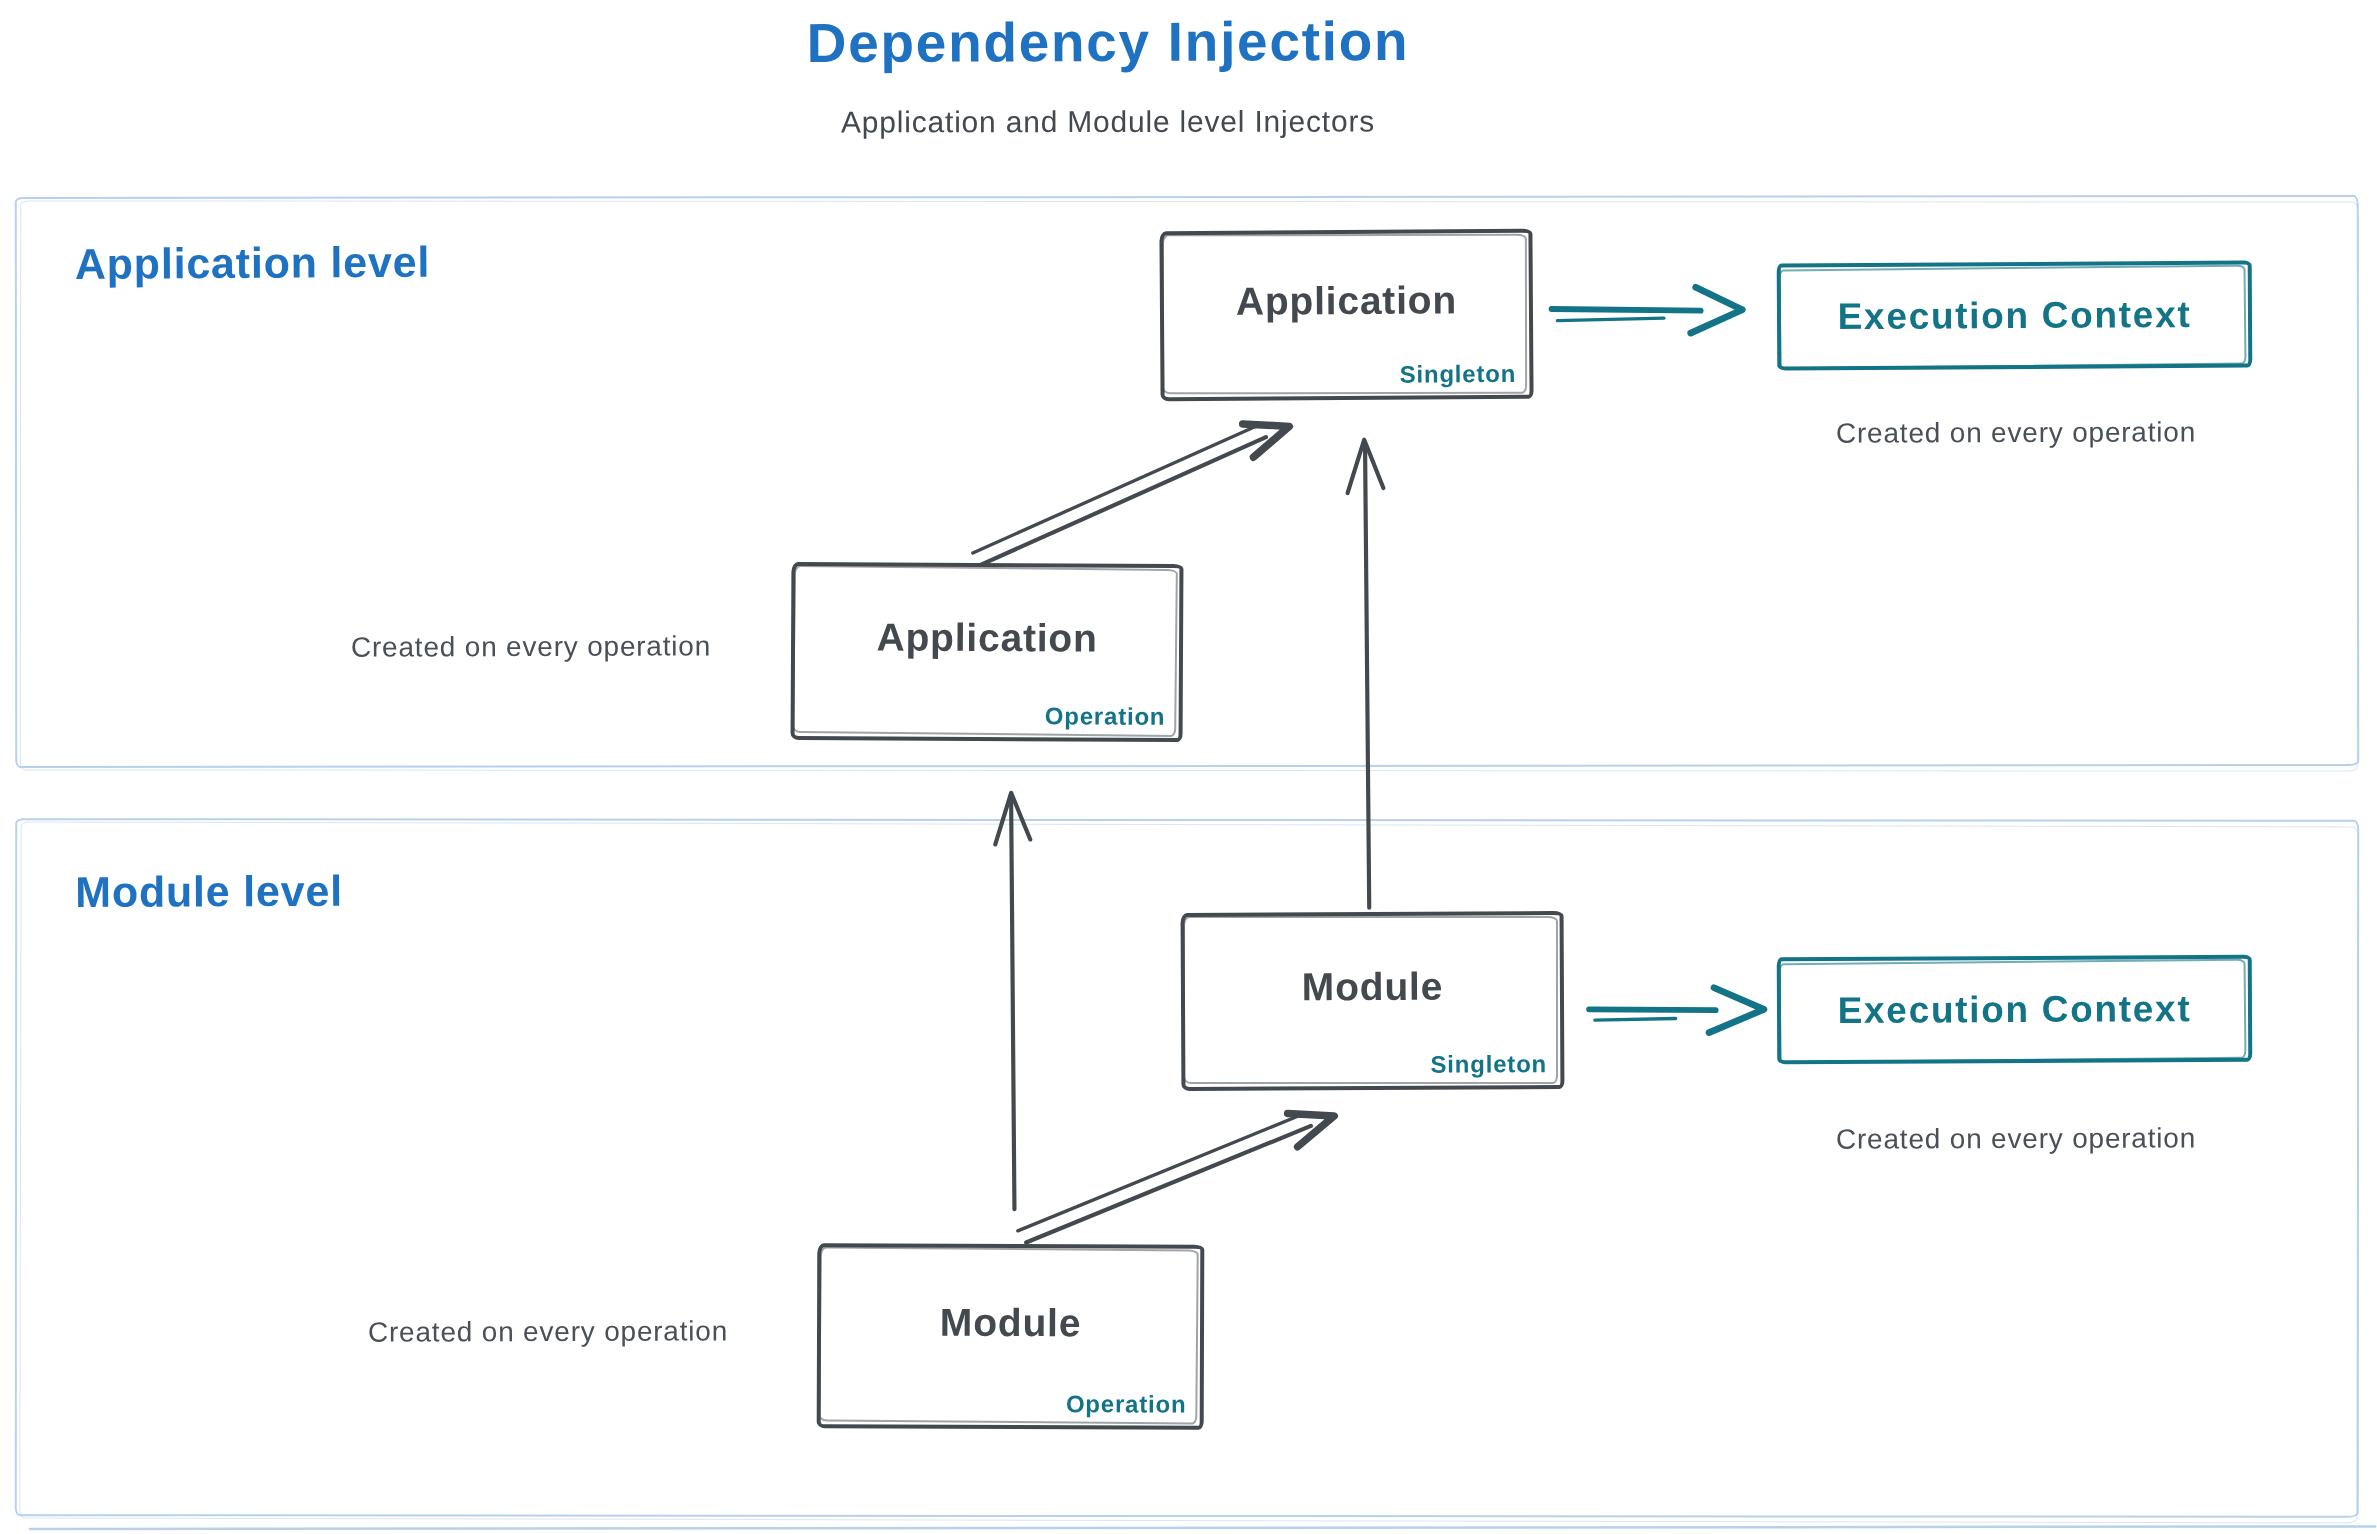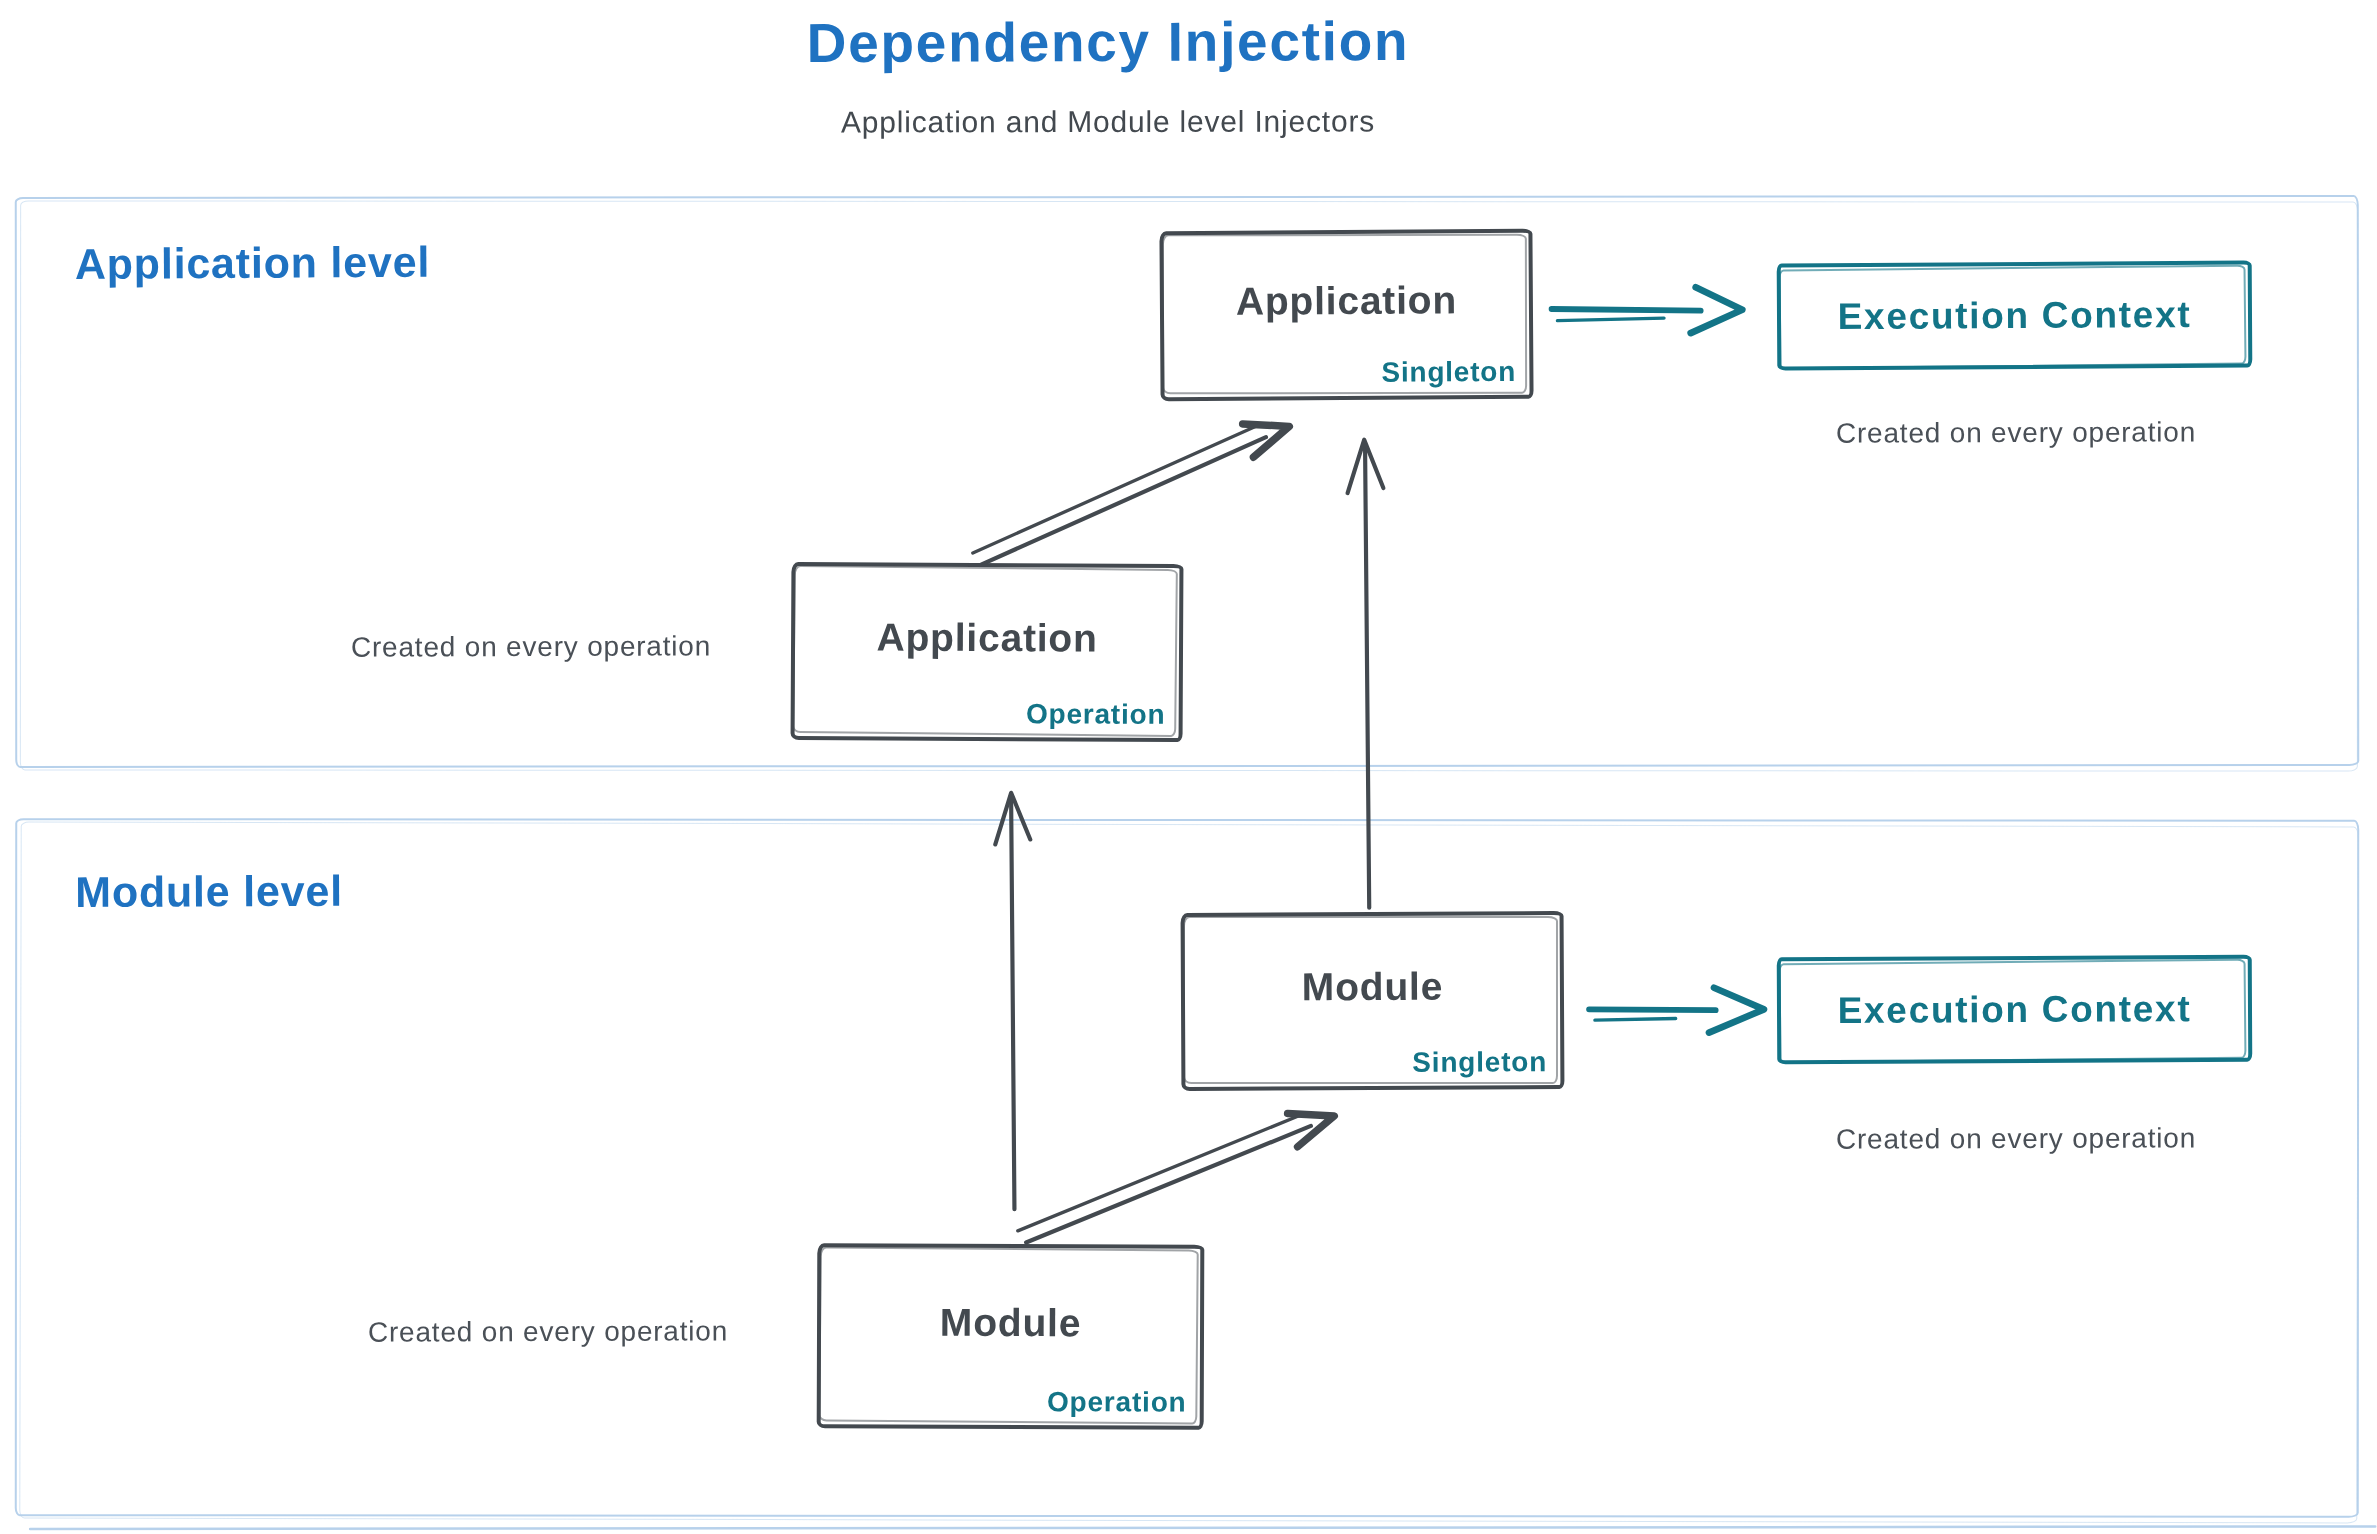--- a/index.html
+++ b/index.html
@@ -46,21 +46,21 @@
     position:absolute;border:4.2px solid var(--ink-dark);border-radius:6.7px 10px 5px 8.3px/10px 5px 8.3px 6.7px;
     background:#fff;color:var(--ink-dark);
     display:flex;align-items:center;justify-content:center;padding-bottom:28px;
   }
   .node::after{
     content:"";position:absolute;inset:0px 2.5px 1.7px -2.5px;border:2.1px solid currentColor;
     border-radius:inherit;opacity:.5;pointer-events:none;transform:rotate(.3deg);
   }
   .node-title{font-size:39px;font-weight:bold;letter-spacing:0.8px;}
   .node-badge{
-    position:absolute;right:13.3px;bottom:6.7px;font-size:28px;font-weight:bold;
+    position:absolute;right:13.3px;bottom:6.7px;font-size:24px;font-weight:bold;
     color:var(--accent-teal);letter-spacing:0.8px;
   }
   #node-app-singleton{left:1160px;top:230px;width:373px;height:170px;transform:rotate(-0.4deg);}
   #node-app-operation{left:791px;top:563px;width:392px;height:178px;transform:rotate(0.3deg);}
   #node-module-singleton{left:1181px;top:912px;width:383px;height:178px;transform:rotate(-0.3deg);}
   #node-module-operation{left:817px;top:1244px;width:387px;height:185px;transform:rotate(0.2deg);}
 
   .ec{
     position:absolute;border:4.2px solid var(--accent-teal);border-radius:5px 8.3px 5px 8.3px/8.3px 5px 8.3px 5px;
     background:#fff;color:var(--accent-teal);

